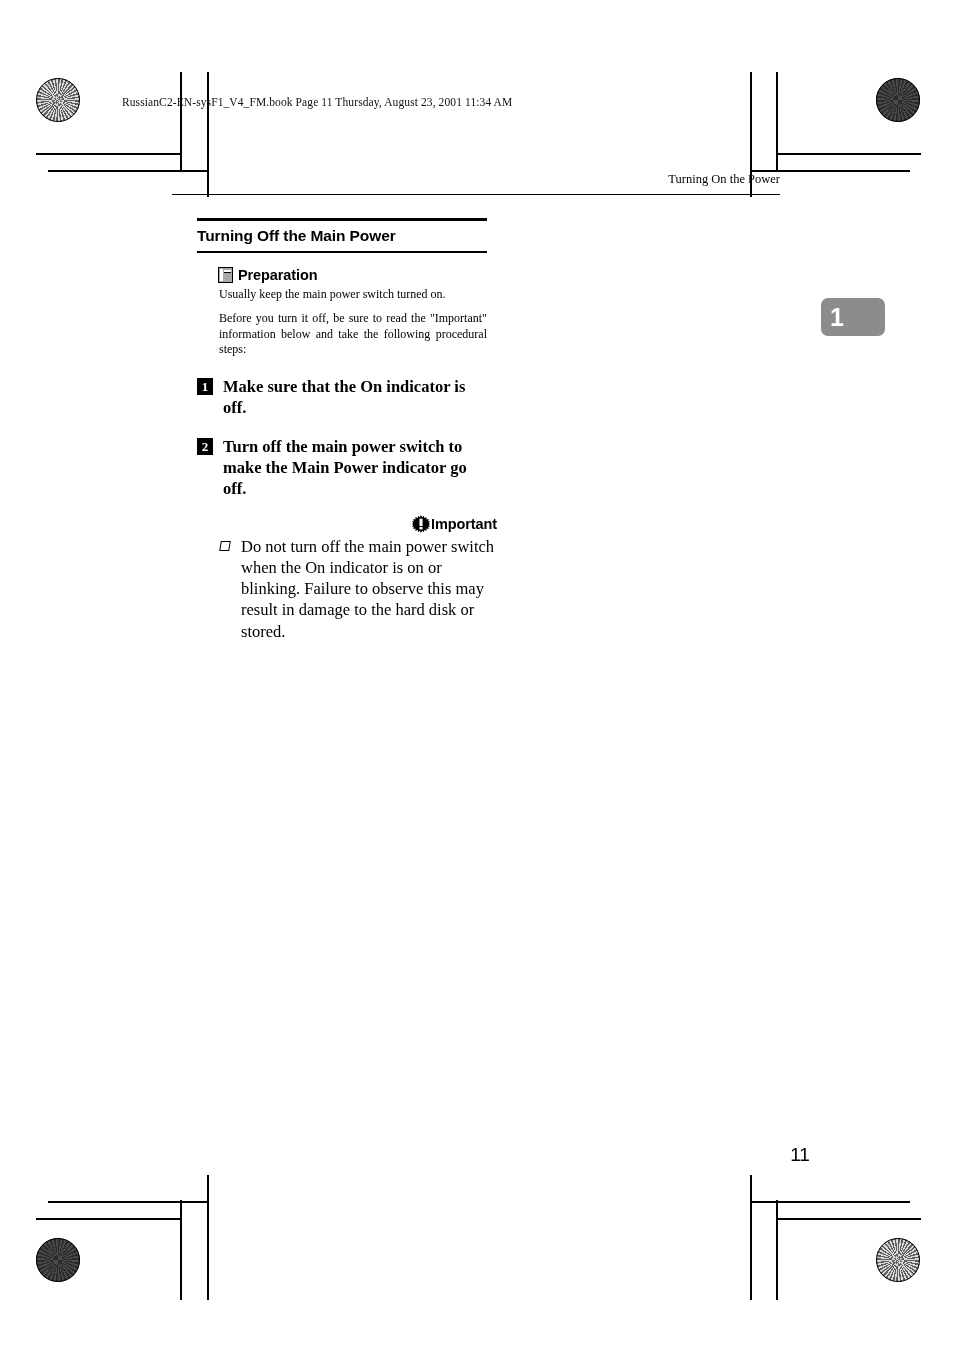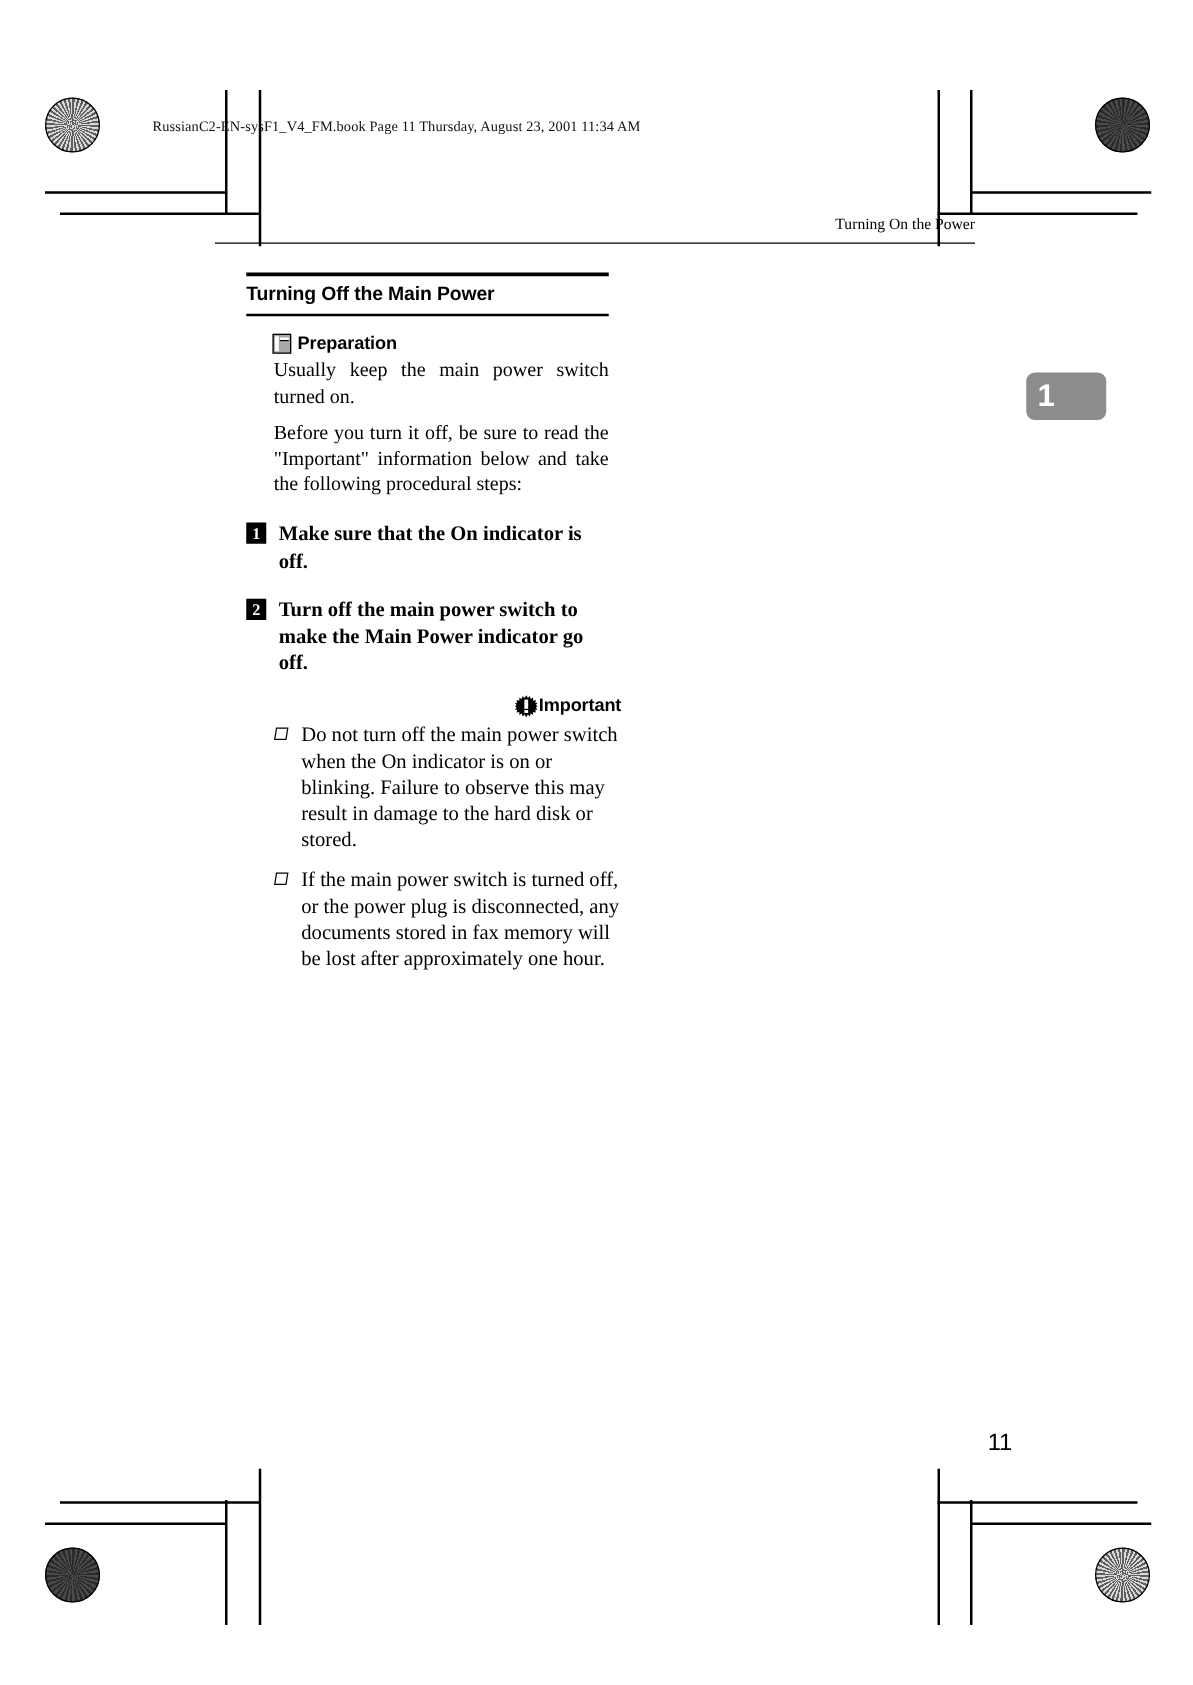--- a/index.html
+++ b/index.html
@@ -149,21 +149,21 @@
   
   .icon-important {
     position: relative;
     width: 18px; height: 18px;
     flex: 0 0 auto;
   }
 
   
   .para {
     font-family: "Liberation Serif", serif;
-    font-size: 16px;
+    font-size: 12px;
     line-height: 1.28;
     text-align: justify;
     margin: 0 0 9px 0;
     padding-left: 22px;
     width: 268px;
   }
   .para.last { margin-bottom: 0; }
 
   
   .step {
@@ -339,21 +339,17 @@
       </svg>
     </span>
     <span class="label-text">Important</span>
   </div>
 
   <ul class="bullets">
     <li class="bullet">
       <span class="bullet-mark"></span>
       <span class="bullet-text">Do not turn off the main power switch when the On indicator is on or blinking. Failure to observe this may result in damage to the hard disk or stored.</span>
     </li>
-    <li class="bullet">
-      <span class="bullet-mark"></span>
-      <span class="bullet-text">If the main power switch is turned off, or the power plug is disconnected, any documents stored in fax memory will be lost after approximately one hour.</span>
-    </li>
   </ul>
 
 </div>
 
 <div class="page-number">11</div>
 
 </body></html>

